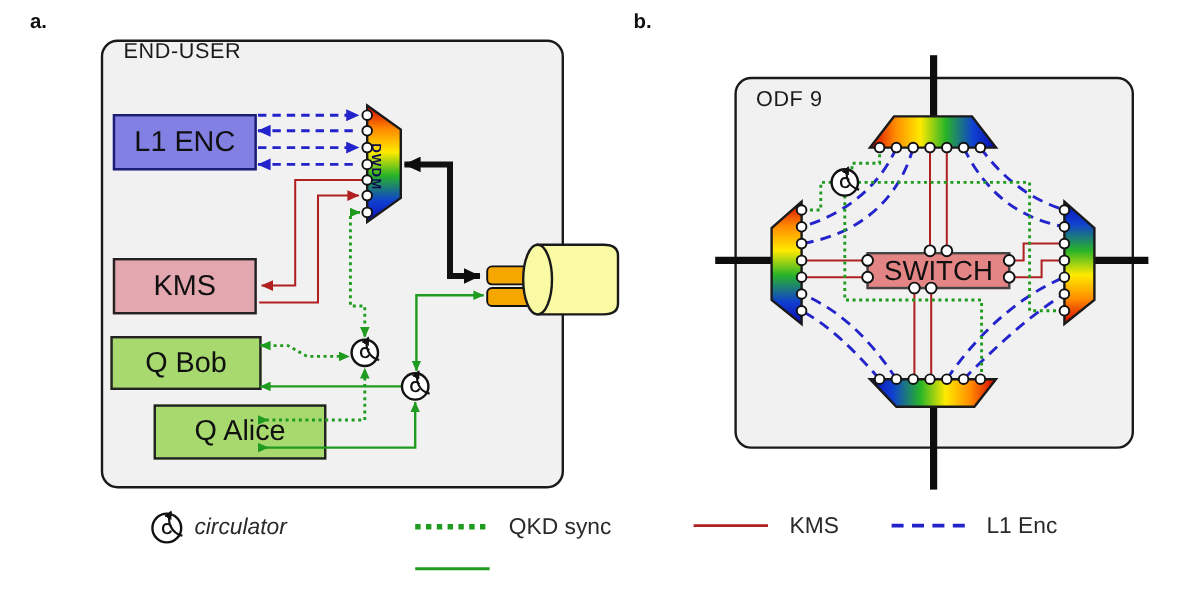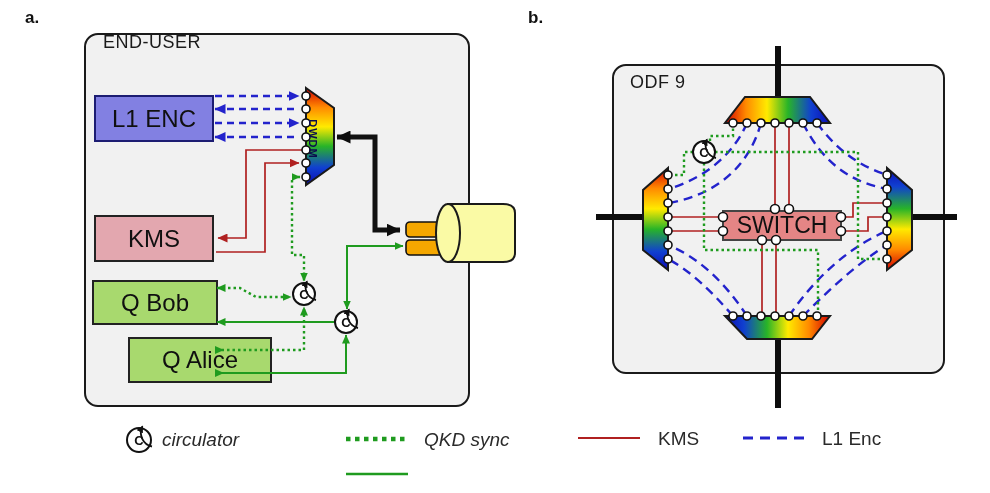--- a/index.html
+++ b/index.html
@@ -291,17 +291,17 @@
     </g>
     <g>
       <path d="M 346,439 H 408" stroke="var(--qkd-green)" stroke-width="4.5" stroke-dasharray="4.5 4.5" fill="none"></path>
       <path d="M 346,474 H 408" stroke="var(--qkd-green)" stroke-width="2.5" fill="none"></path>
       <path d="M 578,438 H 640" stroke="var(--kms-red)" stroke-width="2.2" fill="none"></path>
       <path d="M 743,438 H 805" stroke="var(--l1-blue)" stroke-width="3" stroke-dasharray="10 7" fill="none"></path>
     </g>
   </svg>
 
   <div class="legend-text" style="left:162px;top:429px;font-style:italic;">circulator</div>
-  <div class="legend-text" style="left:424px;top:429px;font-style:italic;">QKD sync</div>
+  <div class="legend-text" style="left:424px;top:429px;">QKD sync</div>
   <div class="legend-text" style="left:658px;top:428px;">KMS</div>
   <div class="legend-text" style="left:822px;top:428px;">L1 Enc</div>
 
 </div>
 
 </body></html>

